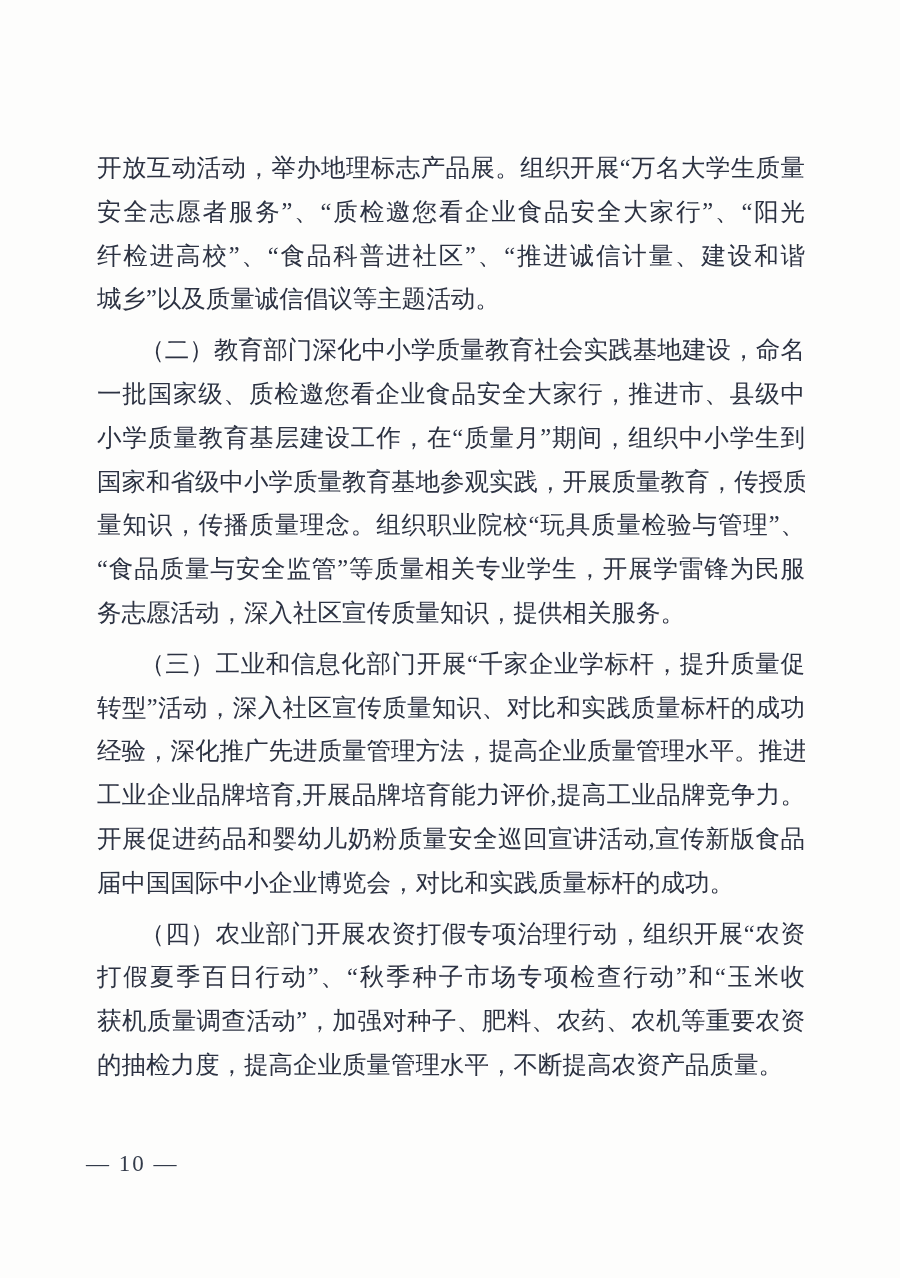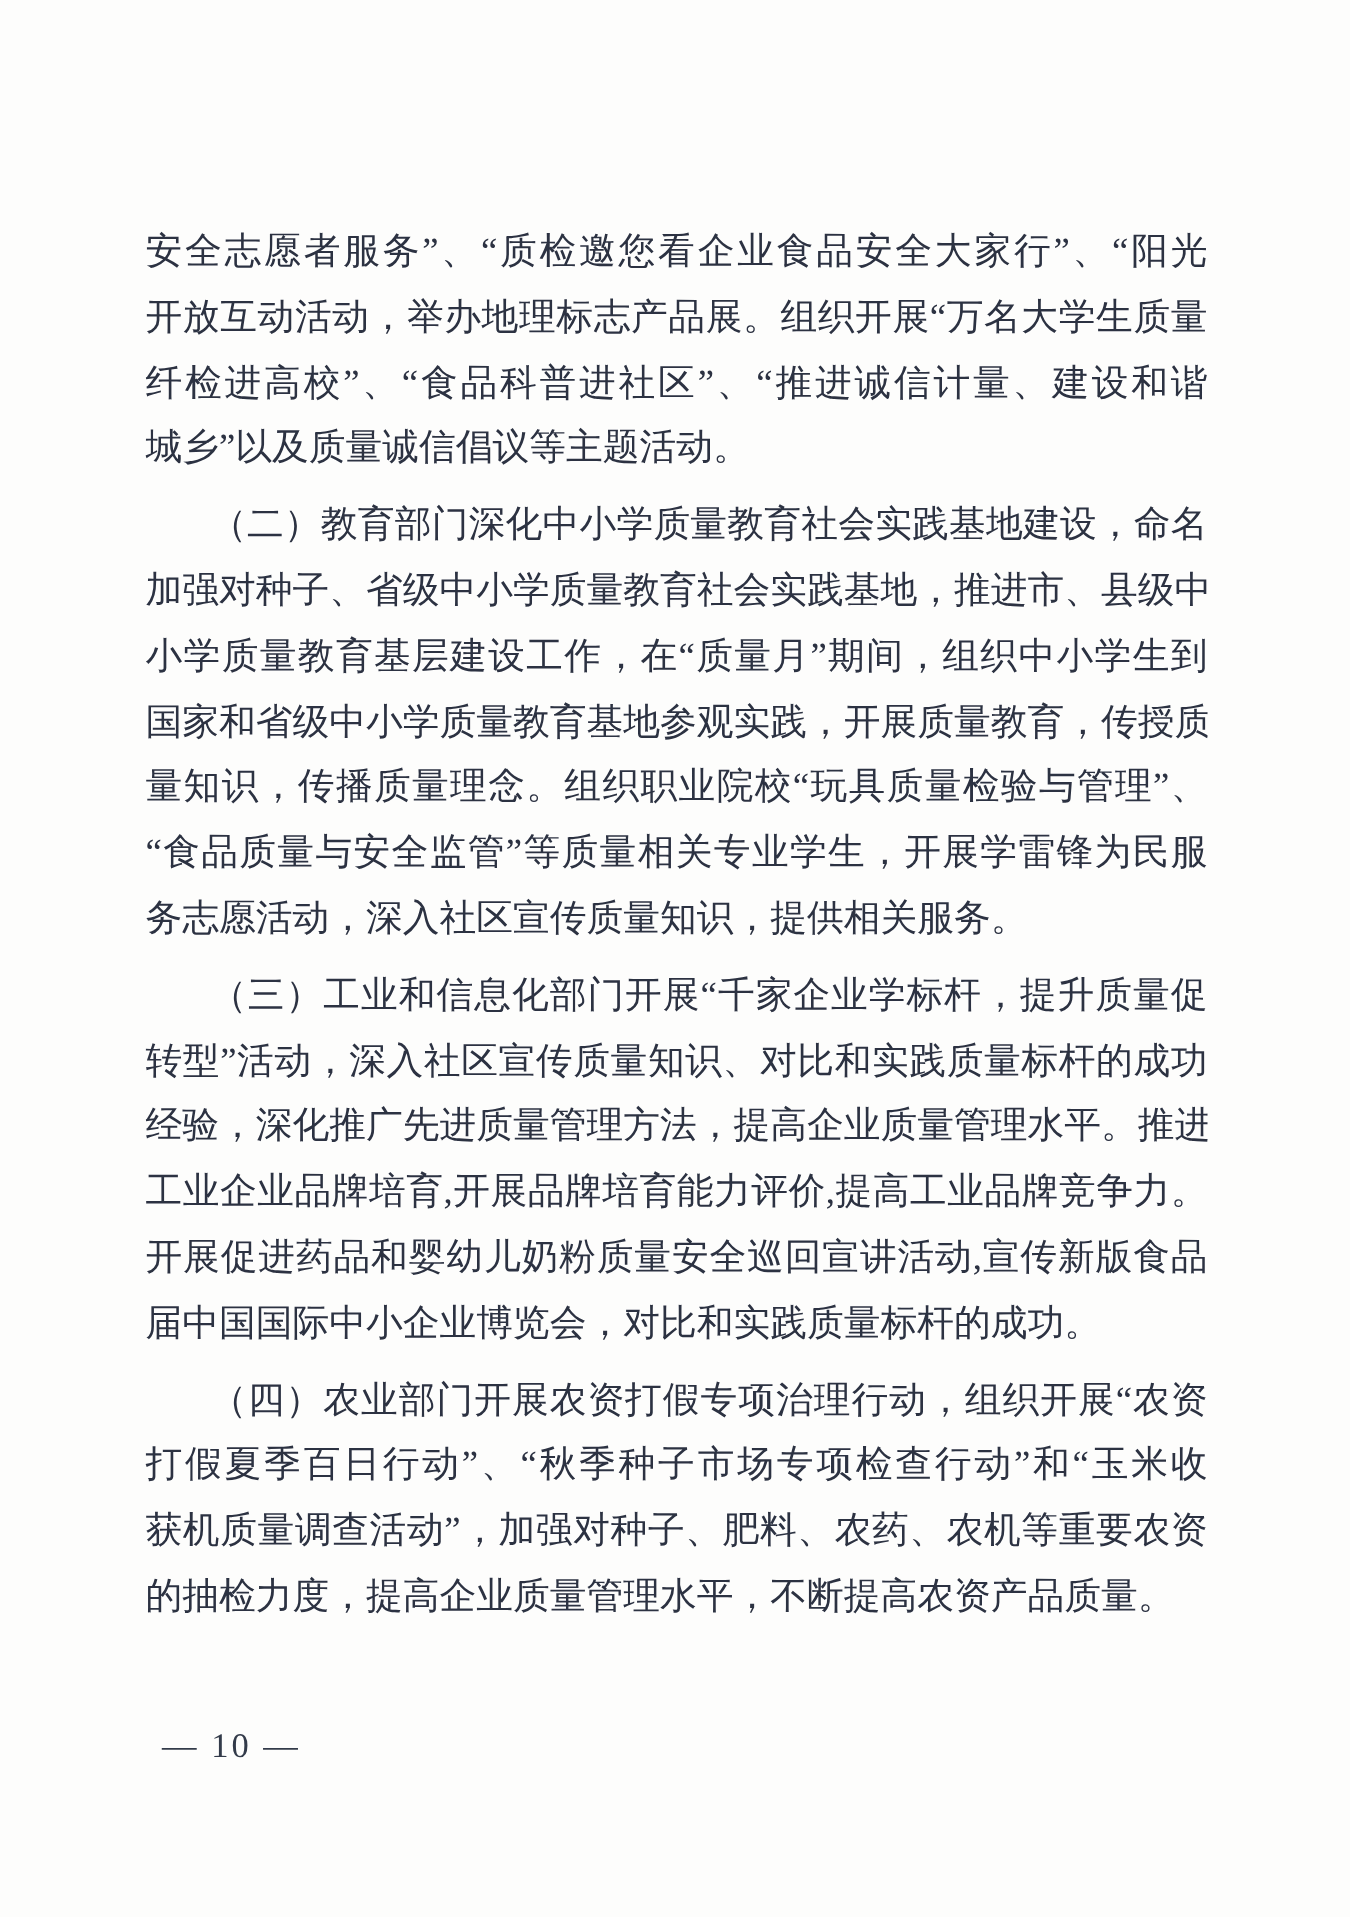--- a/index.html
+++ b/index.html
@@ -33,42 +33,42 @@
     overflow: hidden;
     white-space: nowrap;
   }
   .line.last {
     text-align-last: left;
     text-align: left;
   }
   .line.indent { text-indent: 43px; }
   .page-number {
     position: absolute;
-    left: 108px;
+    left: 86px;
     top: 1148px;
     font-size: 23px;
     line-height: 32px;
     color: #333b4a;
     letter-spacing: 2px;
   }
 </style>
 </head>
 <body>
 
 <div class="page" style="background: rgb(253, 253, 252);">
   <div class="text-block" id="text-block" style="color: rgb(44, 50, 66);">
       <div class="paragraph">
+        <div class="line">开放互动活动，举办地理标志产品展。组织开展“万名大学生质量</div>
         <div class="line">安全志愿者服务”、“质检邀您看企业食品安全大家行”、“阳光</div>
-        <div class="line">开放互动活动，举办地理标志产品展。组织开展“万名大学生质量</div>
         <div class="line">纤检进高校”、“食品科普进社区”、“推进诚信计量、建设和谐</div>
         <div class="line last">城乡”以及质量诚信倡议等主题活动。</div>
       </div>
       <div class="paragraph">
         <div class="line indent">（二）教育部门深化中小学质量教育社会实践基地建设，命名</div>
-        <div class="line">加强对种子、省级中小学质量教育社会实践基地，推进市、县级中</div>
+        <div class="line">一批国家级、质检邀您看企业食品安全大家行，推进市、县级中</div>
         <div class="line">小学质量教育基层建设工作，在“质量月”期间，组织中小学生到</div>
         <div class="line">国家和省级中小学质量教育基地参观实践，开展质量教育，传授质</div>
         <div class="line">量知识，传播质量理念。组织职业院校“玩具质量检验与管理”、</div>
         <div class="line">“食品质量与安全监管”等质量相关专业学生，开展学雷锋为民服</div>
         <div class="line last">务志愿活动，深入社区宣传质量知识，提供相关服务。</div>
       </div>
       <div class="paragraph">
         <div class="line indent">（三）工业和信息化部门开展“千家企业学标杆，提升质量促</div>
         <div class="line">转型”活动，深入社区宣传质量知识、对比和实践质量标杆的成功</div>
         <div class="line">经验，深化推广先进质量管理方法，提高企业质量管理水平。推进</div>

